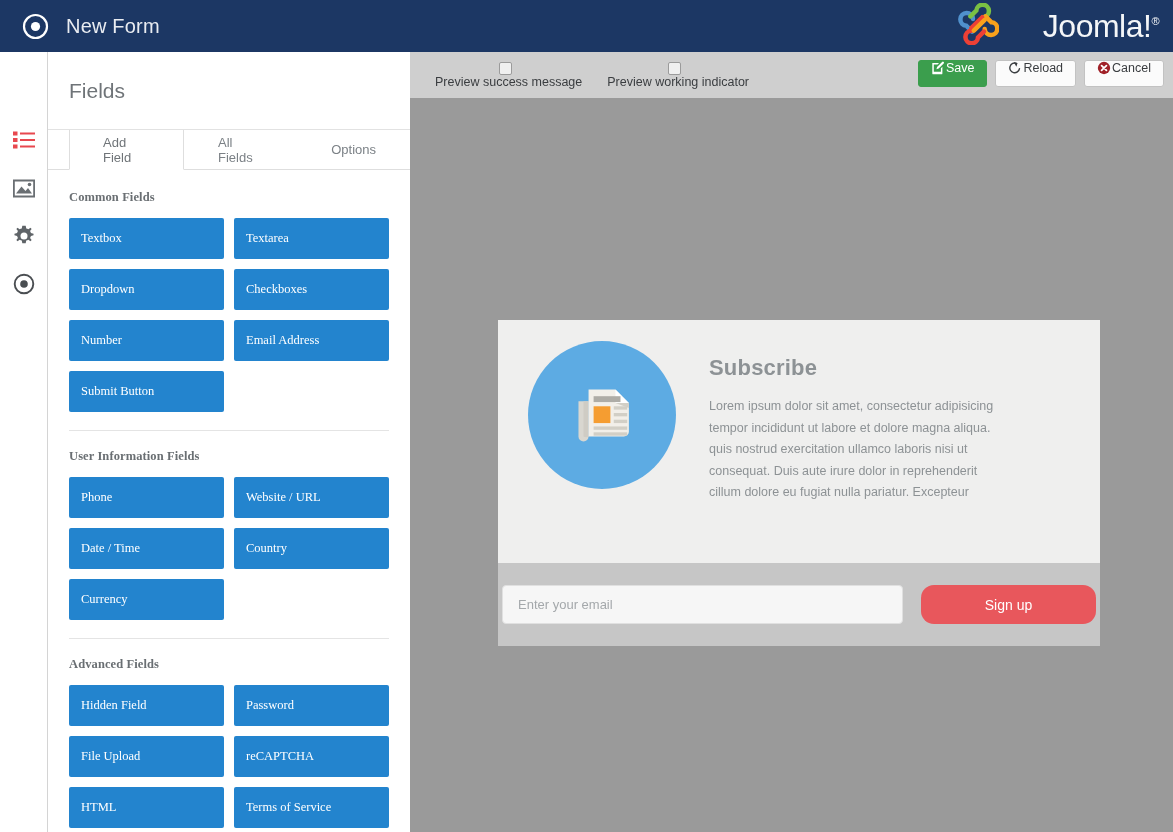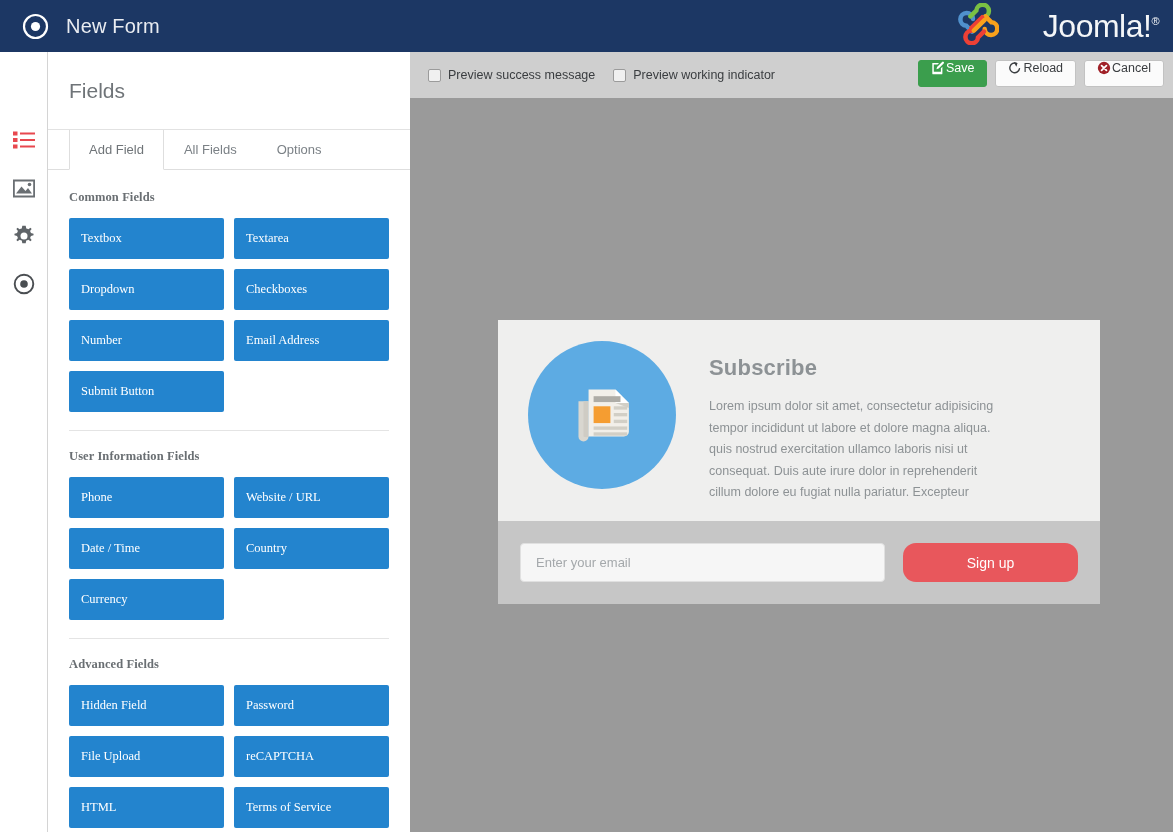--- a/index.html
+++ b/index.html
@@ -58,21 +58,21 @@
   #panel-title { font-size: 21px; color: #6f7478; font-weight: normal; }
 
   #tabstrip {
     height: 40px; display: flex; align-items: stretch;
     border-bottom: 1px solid #dedede; background: #ffffff;
     padding-left: 21px;
   }
   .tab {
     display: flex; align-items: center; justify-content: center;
     font-size: 13px; color: #7b8186; cursor: pointer;
-    padding: 0 19px; position: relative; background: transparent;
+    padding: 0 33px; position: relative; background: transparent;
     border-left: 1px solid transparent; border-right: 1px solid transparent;
   }
   .tab.active {
     color: #6f7478; background: #ffffff;
     border-left: 1px solid #dedede; border-right: 1px solid #dedede;
     margin-bottom: -1px; border-bottom: 1px solid #ffffff;
   }
 
   #panel-body { padding: 20px 21px 0 21px; }
   .group-title {
@@ -95,21 +95,21 @@
   
   #right-wrap {
     position: absolute; left: 410px; top: 52px;
     width: 763px; height: 780px; background: #9a9a9a;
   }
   #preview-toolbar {
     height: 46px; background: #cfcfcf;
     display: flex; align-items: center; padding: 0 10px 0 18px;
     position: relative;
   }
-  .chk-wrap { display: flex; align-items: center; margin-right: 18px; cursor: pointer; }
+  .chk-wrap { display: flex; align-items: center; margin-right: 18px; cursor: pointer; flex-direction: column; }
   .chk {
     width: 13px; height: 13px; background: #f0f0f0;
     border: 1px solid #9b9b9b; border-radius: 2px; cursor: pointer;
     flex: 0 0 13px;
   }
   .chk-label { font-size: 12.5px; color: #3a3d40; margin-left: 7px; white-space: nowrap; }
 
   #toolbar-buttons {
     position: absolute; right: 9px; top: 8px;
     display: flex; align-items: center; gap: 8px;
@@ -143,22 +143,23 @@
   #sub-heading {
     font-size: 22px; color: #8d9295; font-weight: bold;
     margin-bottom: 15px; letter-spacing: .2px;
   }
   #sub-para {
     font-size: 12.5px; color: #8d9295; line-height: 21.5px;
     max-width: 300px;
   }
   #sub-bottom {
     height: 83px; background: #c6c6c6;
-    display: flex; align-items: center; padding: 0 22px;
+    display: flex; align-items: center; padding: 0 4px;
     gap: 18px;
+    margin-top: 42px;
   }
   #email-input {
     flex: 1 1 auto; height: 39px; background: #f6f6f6;
     border: 1px solid #e0e0e0; border-radius: 4px;
     padding: 0 15px; font-size: 13px; color: #6f7478;
     font-family: inherit;
   }
   #email-input::placeholder { color: #a4a8ab; }
   #signup-btn {
     width: 175px; height: 39px; background: #e8575c; color: #ffffff;

